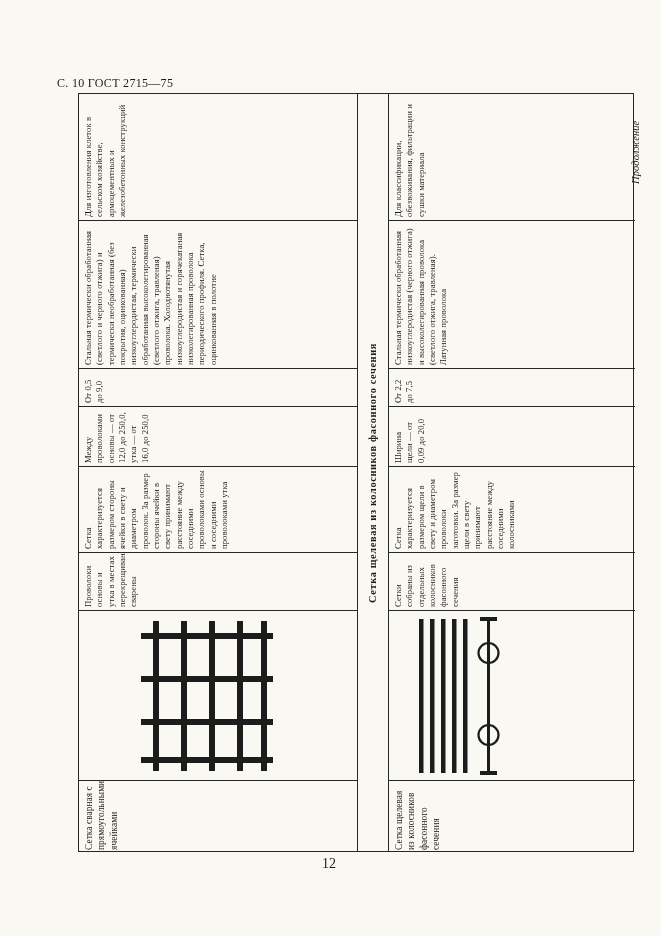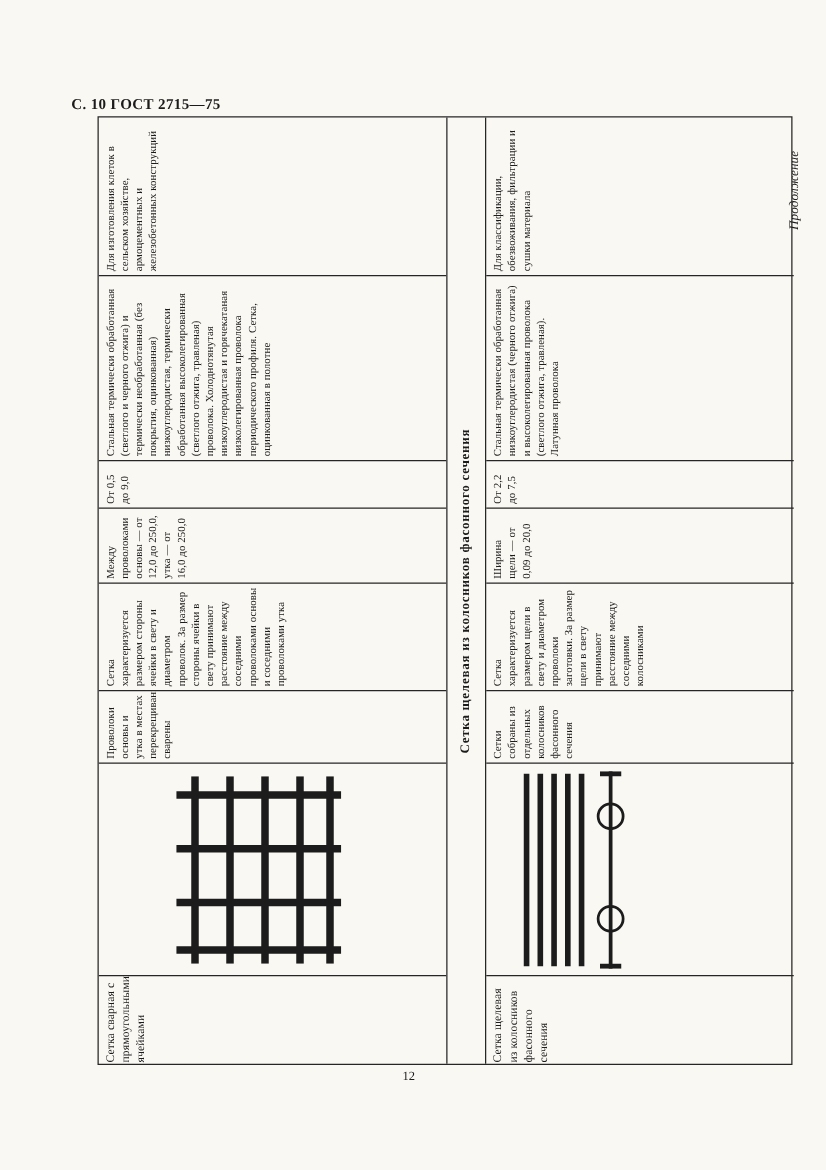--- a/index.html
+++ b/index.html
@@ -6,21 +6,21 @@
   .page{
     position:relative;
     width:661px;height:936px;
     background:#faf8f3;
     font-family:"Liberation Serif", serif;
     color:#1b1b1b;
     overflow:hidden;
   }
   .hdr{
     position:absolute;left:57px;top:76px;
-    font-size:12px;font-weight:bold;letter-spacing:.3px;
+    font-size:12px;font-weight:normal;letter-spacing:.3px;
   }
   
   .vtext{
     writing-mode:vertical-rl;
     transform:rotate(180deg);
     font-size:8.6px;line-height:1.32;
     letter-spacing:.1px;
   }
   .contin{
     position:absolute;left:629px;top:98px;height:86px;
@@ -54,21 +54,21 @@
     position:absolute;left:4px;top:3px;bottom:3px;width:auto;max-width:95%;
   }
   .namecell{font-size:9.3px;}
   .heading-cell{
     position:absolute;inset:0;display:flex;align-items:center;justify-content:center;
   }
   .heading-text{
     font-weight:bold;font-size:10.4px;letter-spacing:.6px;white-space:nowrap;
   }
   .pagenum{
-    position:absolute;left:322px;top:856px;font-size:10px;
+    position:absolute;left:322px;top:856px;font-size:14px;
   }
   .drawingbox{position:absolute;}
   svg .bar{fill:#1c1c1c;}
 </style>
 </head>
 <body>
 
 <div class="page">
 
   <div class="hdr">С. 10 ГОСТ 2715—75</div>

